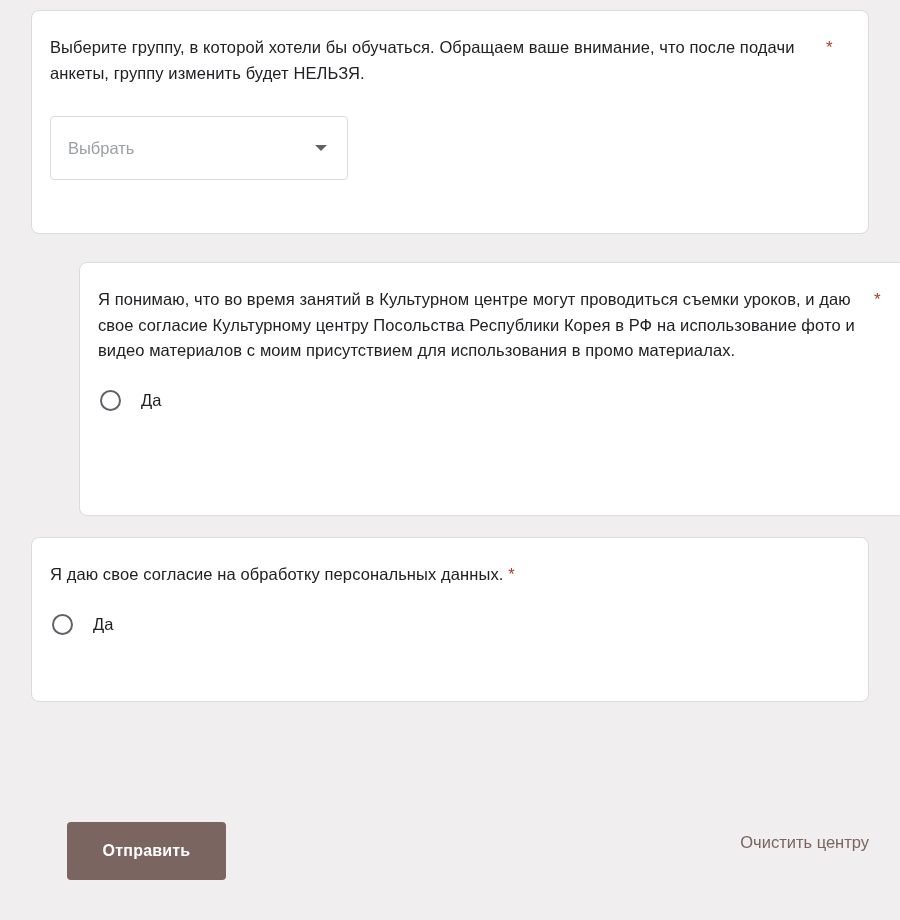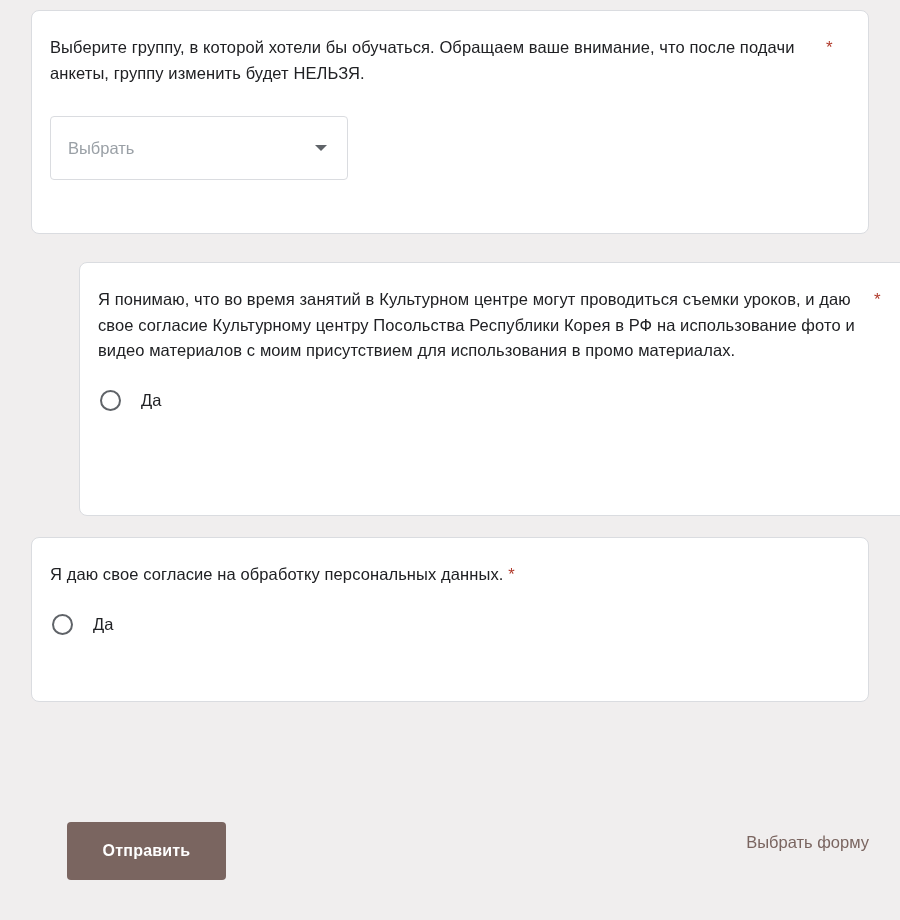--- a/index.html
+++ b/index.html
@@ -212,16 +212,16 @@
       </div>
       <div class="radio-row">
         <span class="radio"></span>
         <span class="radio-label">Да</span>
       </div>
     </div>
   </div>
 
 
   <button class="submit-btn">Отправить</button>
-  <a class="clear-link">Выбрать форму</a>
+  <a class="clear-link">Очистить центру</a>
 
 
 </div>
 
 </body></html>

